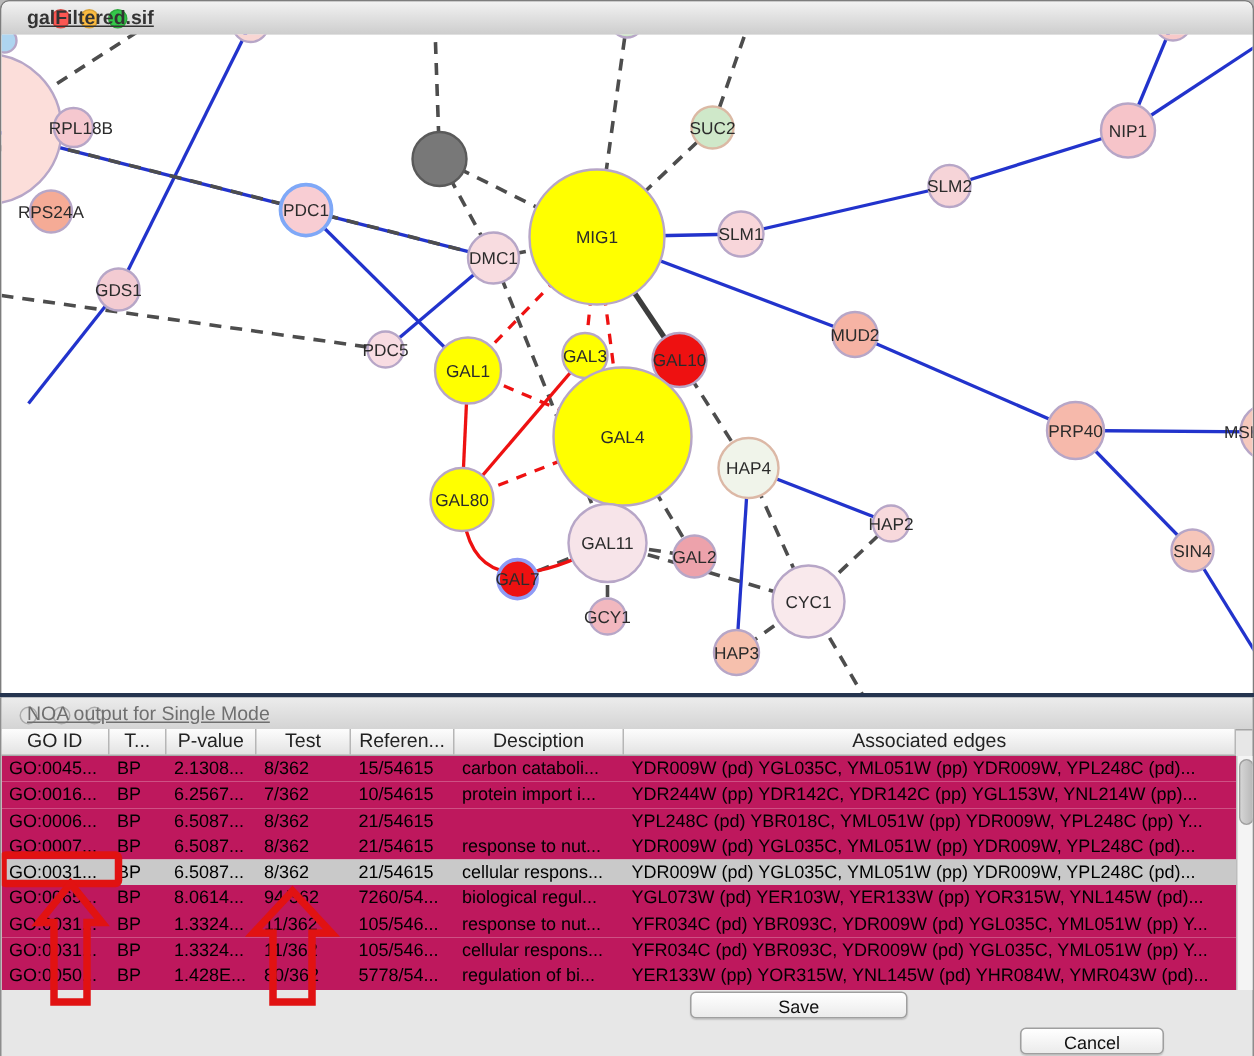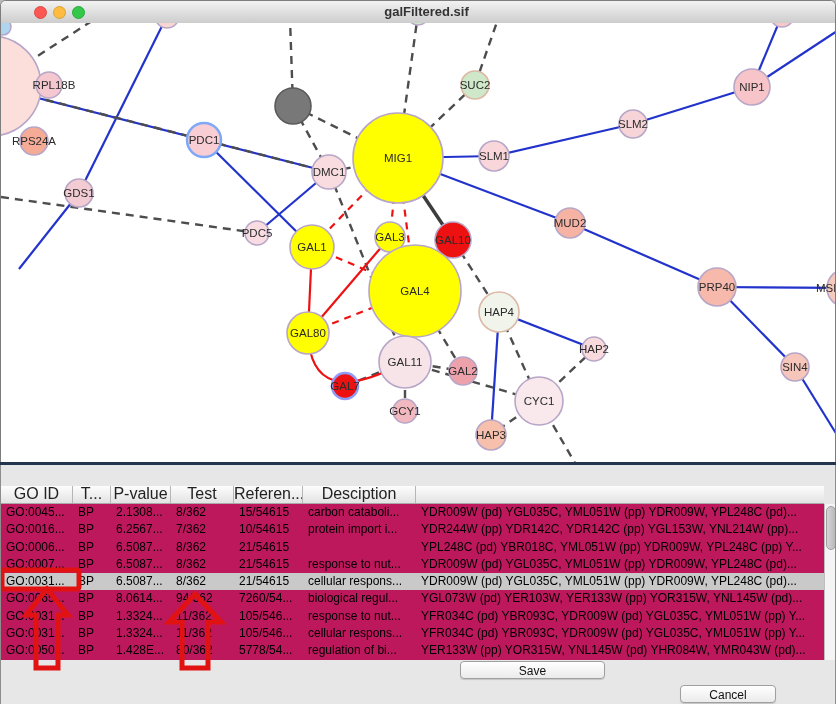--- a/index.html
+++ b/index.html
@@ -3,40 +3,40 @@
 <meta charset="utf-8">
 <style>
   html,body{margin:0;padding:0;width:836px;height:704px;overflow:hidden;
     font-family:"Liberation Sans",sans-serif;background:#b8b8b8;position:relative;}
   .window{position:absolute;left:0;width:836px;box-sizing:border-box;}
   
   #top-window{top:0;height:463px;border:1px solid #7d7d7d;border-radius:6px 6px 0 0;
     background:#fff;overflow:hidden;}
   .titlebar{position:relative;height:22px;
     background:linear-gradient(#f2f2f2,#cdcdcd);border-bottom:1px solid #9a9a9a;}
-  .titlebar .title{position:absolute;left:17px;right:0;text-align:center;
-    font-size:13px;font-weight:600;color:#333;line-height:22px;}
+  .titlebar .title{position:absolute;left:17px;right:0;
+    font-size:13px;font-weight:600;color:#333;line-height:22px;text-decoration:underline;}
   .tl{position:absolute;top:5px;width:13px;height:13px;border-radius:50%;box-sizing:border-box;}
   .tl.red{background:#fc5753;border:1px solid #d94c44;left:33px;}
   .tl.yellow{background:#fdbc40;border:1px solid #d9a338;left:52px;}
   .tl.green{background:#34c84a;border:1px solid #2ca83d;left:71px;}
   .tl.gray{background:#e0e0e0;border:1px solid #ababab;}
   #network-canvas{position:absolute;top:22px;left:0;width:836px;height:440px;background:#ffffff;}
   #divider{position:absolute;top:462px;left:0;width:836px;height:3px;background:#25344f;z-index:5;}
   
   #bottom-window{top:465px;height:239px;border-left:1px solid #8d8d8d;border-right:1px solid #8d8d8d;
     background:#e7e7e7;z-index:6;overflow:hidden;}
   #bottom-window .titlebar{height:21px;background:linear-gradient(#ececec,#d4d4d4);
     border-bottom:1px solid #a5a5a5;}
   #bottom-window .titlebar .title{font-weight:400;color:#6f6f6f;line-height:21px;font-size:13px;}
   #bottom-window .tl{top:6px;width:12px;height:12px;}
   
   #table-header{position:absolute;top:21px;left:0;width:823px;height:17px;display:flex;
     background:linear-gradient(#fdfdfd,#e3e3e3);border-bottom:1px solid #a9a9a9;}
-  .hcell{box-sizing:border-box;border-right:1px solid #b6b6b6;font-size:16px;color:#222;
+  .hcell{box-sizing:border-box;border-right:1px solid #b6b6b6;font-size:13px;color:#222;
     text-align:center;line-height:16px;overflow:hidden;white-space:nowrap;}
   #table-body{position:absolute;top:39px;left:0;width:823px;height:156px;background:#fff;
     overflow:hidden;}
   .trow{display:flex;height:17.3px;background:#be185d;}
   .trow.selected{background:#c9c9c9;}
   .tcell{box-sizing:border-box;padding-left:5px;font-size:12px;color:#000;line-height:17px;
     overflow:hidden;white-space:nowrap;}
   #vscroll{position:absolute;top:39px;left:823px;width:13px;height:156px;background:#f4f4f4;
     border-left:1px solid #bdbdbd;}
   #vthumb{position:absolute;top:2px;left:1px;width:10px;height:44px;border-radius:5px;
@@ -175,28 +175,35 @@
       <text x="490" y="416" text-anchor="middle" font-size="11.5" fill="#2b2b2b" font-family="&quot;Liberation Sans&quot;,sans-serif">HAP3</text>
       <circle cx="166" cy="-7" r="12" fill="#f8d6d3" stroke="#b7a6c7" stroke-width="1.6"></circle>
       <circle cx="417" cy="-9" r="11" fill="#cfe8c9" stroke="#b7a6c7" stroke-width="1.6"></circle>
       <circle cx="781" cy="-8" r="12" fill="#f7c9c9" stroke="#b7a6c7" stroke-width="1.6"></circle>
     </svg>
 </div>
 
 <div id="divider"></div>
 
 <div class="window" id="bottom-window">
+  <div class="titlebar">
+    <span class="tl gray" style="left:12px"></span>
+    <span class="tl gray" style="left:34px"></span>
+    <span class="tl gray" style="left:56px"></span>
+    <div class="title">NOA output for Single Mode</div>
+  </div>
 
   <div id="table-header">
       <div class="hcell" style="width: 72px;">GO ID</div>
       <div class="hcell" style="width: 38px;">T...</div>
       <div class="hcell" style="width: 60px;">P-value</div>
       <div class="hcell" style="width: 63px;">Test</div>
       <div class="hcell" style="width: 69px;">Referen...</div>
       <div class="hcell" style="width: 113px;">Desciption</div>
+      <div class="hcell" style="width: 408px;">Associated edges</div>
     </div>
   <div id="table-body">
       <div class="trow">
         <div class="tcell" style="width: 72px;">GO:0045...</div>
         <div class="tcell" style="width: 38px;">BP</div>
         <div class="tcell" style="width: 60px;">2.1308...</div>
         <div class="tcell" style="width: 63px;">8/362</div>
         <div class="tcell" style="width: 69px;">15/54615</div>
         <div class="tcell" style="width: 113px;">carbon cataboli...</div>
         <div class="tcell" style="width: 408px;">YDR009W (pd) YGL035C, YML051W (pp) YDR009W, YPL248C (pd)...</div>

